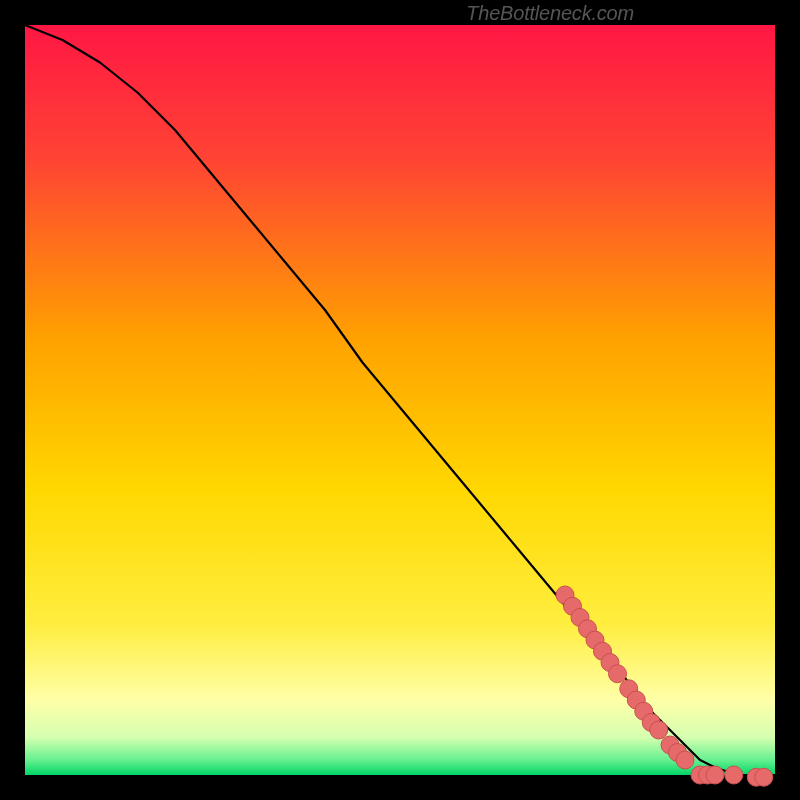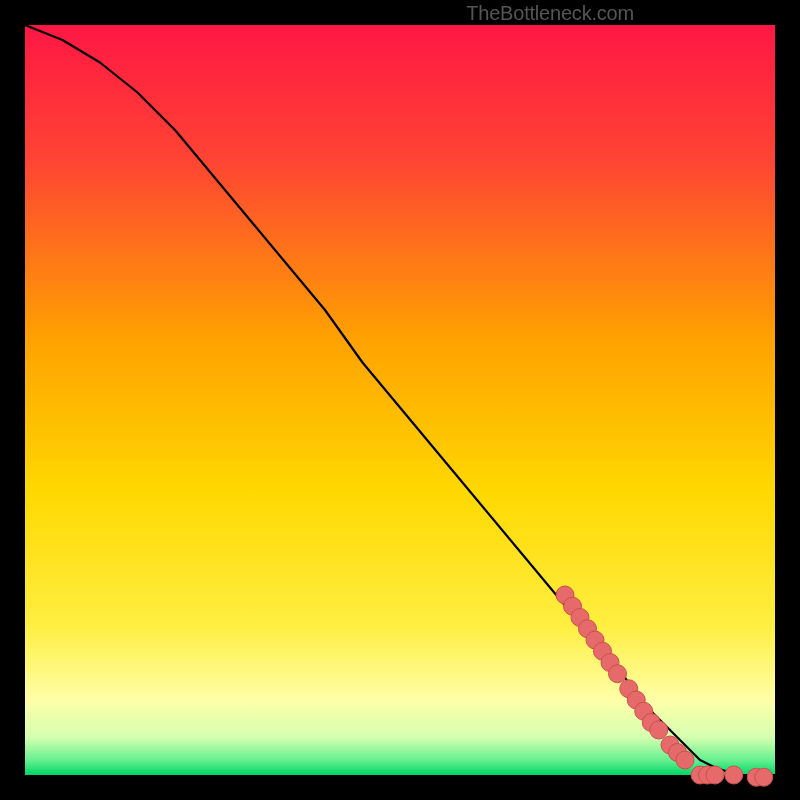--- a/index.html
+++ b/index.html
@@ -8,20 +8,21 @@
     width: 800px;
     height: 800px;
     overflow: hidden;
     background: #000000;
     font-family: Arial, Helvetica, sans-serif;
   }
   .container {
     position: relative;
     width: 660px;
     height: 800px;
+    font-style: italic;
   }
   .plot-outer {
     position: absolute;
     left: 25px;
     top: 25px;
     width: 750px;
     height: 750px;
     background: #000000;
   }
   .plot-gradient {

